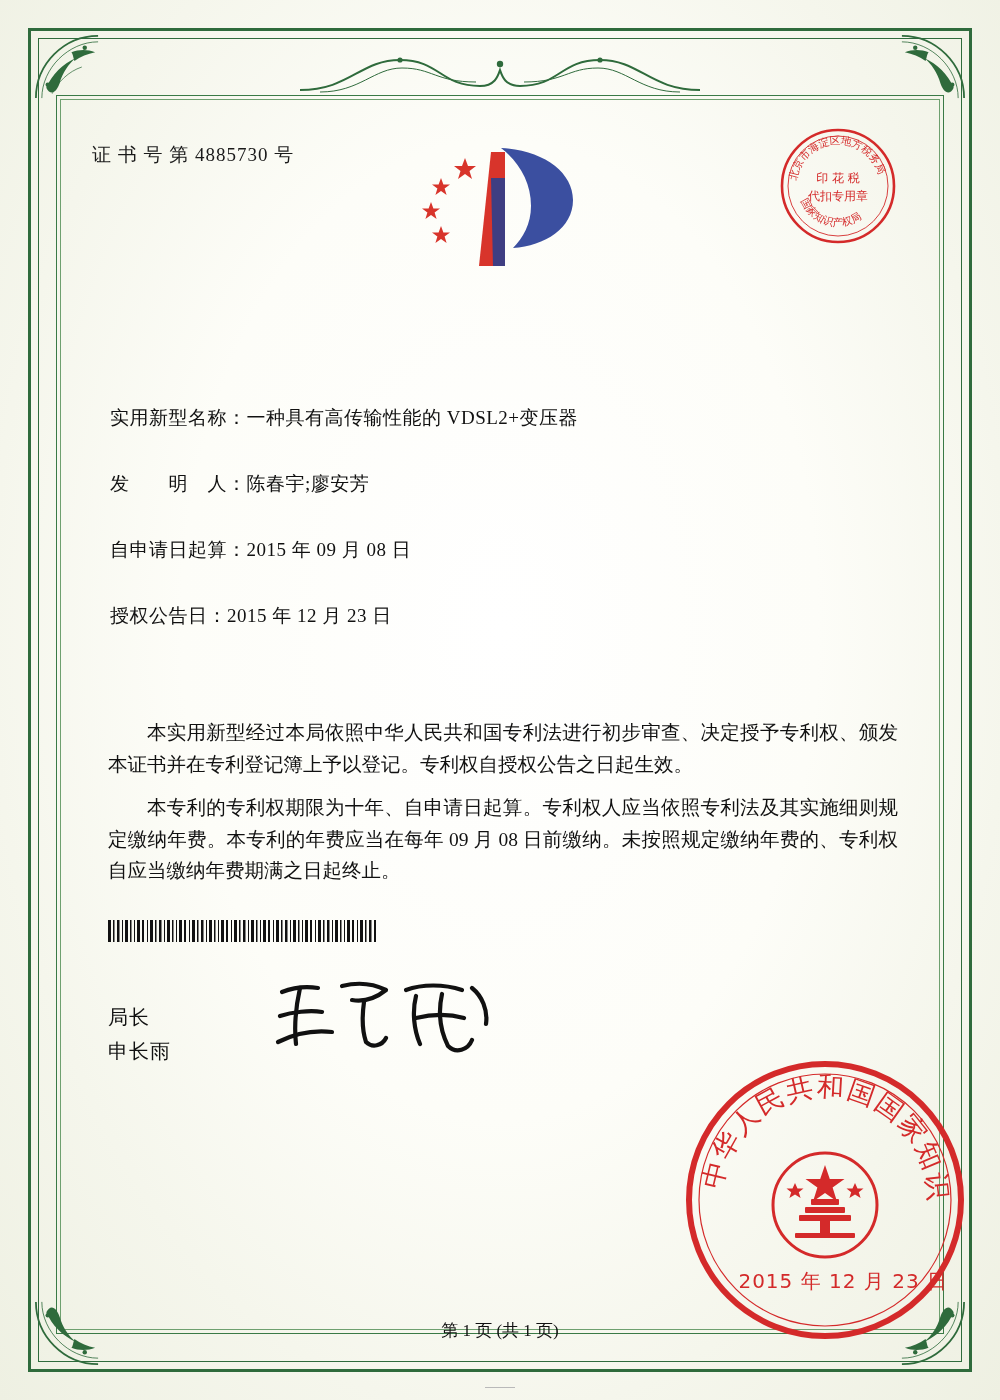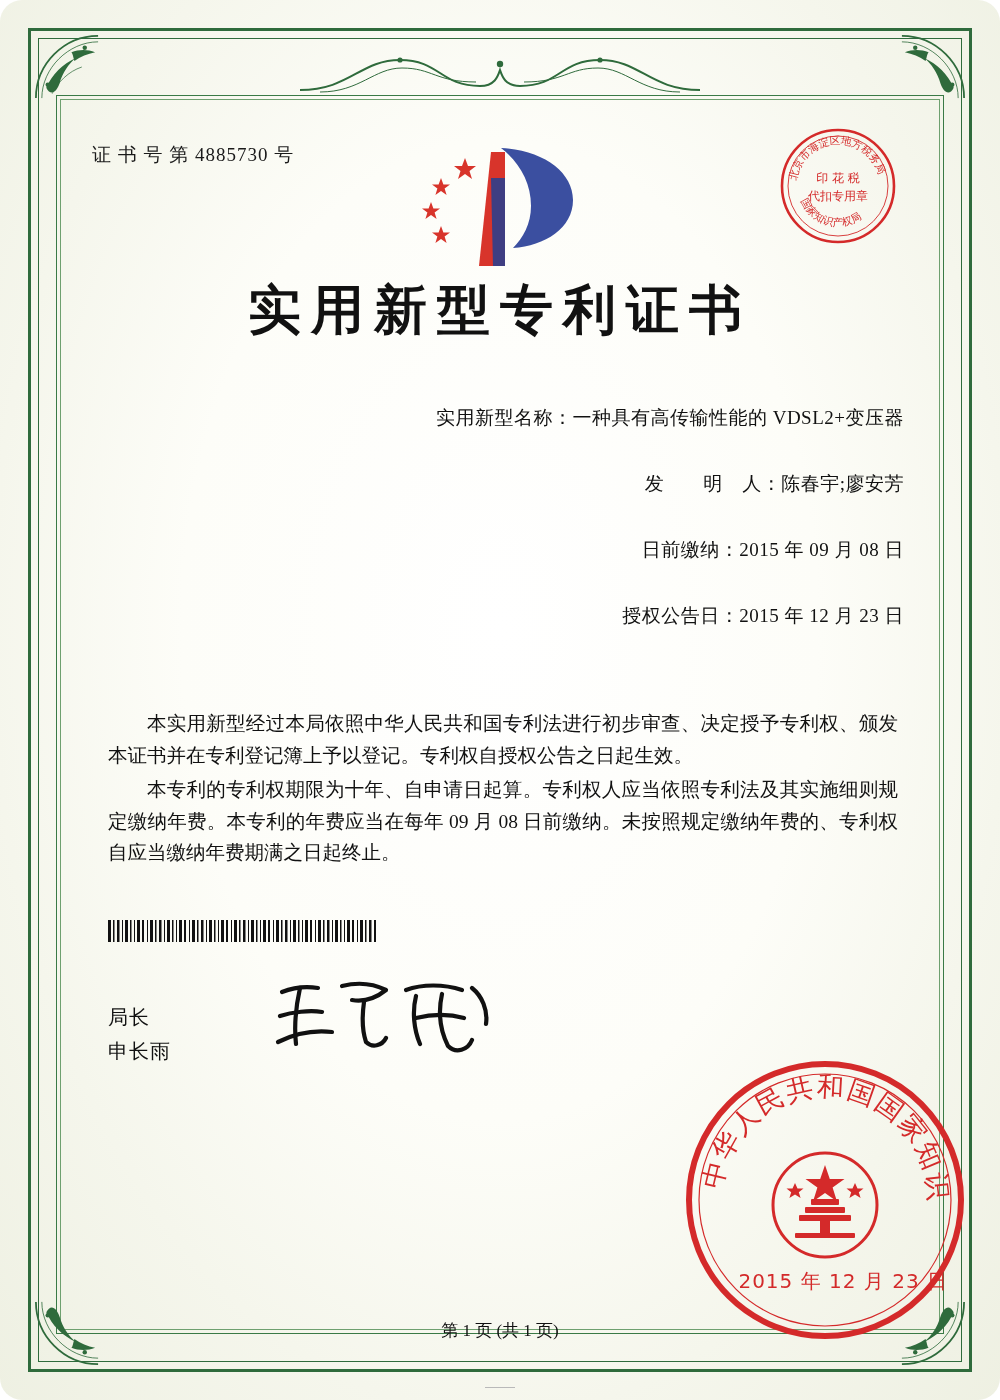--- a/index.html
+++ b/index.html
@@ -10,21 +10,20 @@
   body {
     font-family: "Liberation Serif", "DejaVu Serif", serif;
   }
   .page {
     position: relative;
     width: 1000px;
     height: 1400px;
     background:
       radial-gradient(ellipse at 50% 45%, #ffffff 0%, #fdfdf8 45%, #f5f6ec 72%, #eef0e2 100%);
     overflow: hidden;
-    border-radius: 22px;
   }
   
   .frame-outer {
     position: absolute;
     left: 28px; top: 28px; right: 28px; bottom: 28px;
     border: 3px solid #2f6b3c;
     box-sizing: border-box;
   }
   .frame-mid {
     position: absolute;
@@ -116,21 +115,20 @@
     height: 124px;
   }
   .tax-stamp svg { width: 100%; height: 100%; display: block; }
 
   
   .fields {
     position: absolute;
     top: 285px;
     left: 24px;
     right: 10px;
-    text-align: right;
   }
   .field {
     font-size: 19px;
     color: #111;
     margin-bottom: 40px;
     white-space: nowrap;
   }
   .field .lbl { letter-spacing: 0.5px; }
   .field .val { letter-spacing: 0.5px; }
 
@@ -139,21 +137,21 @@
     position: absolute;
     top: 585px;
     left: 22px;
     right: 16px;
     font-size: 19.5px;
     line-height: 1.62;
     color: #111;
     text-align: justify;
   }
   .paras p {
-    margin: 3px 0 2px 0;
+    margin: 12px 0 2px 0;
     text-indent: 2em;
   }
 
   
   .barcode {
     position: absolute;
     left: 22px;
     top: 800px;
     width: 268px;
     height: 22px;
@@ -326,31 +324,30 @@
 
         <g fill="#d8342b">
           <polygon points="60,16 63,24 71,24 64.5,29 67,37 60,32 53,37 55.5,29 49,24 57,24"></polygon>
           <polygon points="36,36 38.4,42.5 45,42.5 39.6,46.5 41.6,53 36,49 30.4,53 32.4,46.5 27,42.5 33.6,42.5"></polygon>
           <polygon points="26,60 28.4,66.5 35,66.5 29.6,70.5 31.6,77 26,73 20.4,77 22.4,70.5 17,66.5 23.6,66.5"></polygon>
           <polygon points="36,84 38.4,90.5 45,90.5 39.6,94.5 41.6,101 36,97 30.4,101 32.4,94.5 27,90.5 33.6,90.5"></polygon>
         </g>
       </svg>
     </div>
 
-    <div class="title">实用新型专利证书</div>
 
     <div class="fields">
       <div class="field">
         <span class="lbl">实用新型名称：</span><span class="val">一种具有高传输性能的 VDSL2+变压器</span>
       </div>
       <div class="field">
         <span class="lbl">发　　明　人：</span><span class="val">陈春宇;廖安芳</span>
       </div>
       <div class="field">
-        <span class="lbl">日前缴纳：</span><span class="val">2015 年 09 月 08 日</span>
+        <span class="lbl">自申请日起算：</span><span class="val">2015 年 09 月 08 日</span>
       </div>
       <div class="field">
         <span class="lbl">授权公告日：</span><span class="val">2015 年 12 月 23 日</span>
       </div>
     </div>
 
     <div class="paras">
       <p>本实用新型经过本局依照中华人民共和国专利法进行初步审查、决定授予专利权、颁发本证书并在专利登记簿上予以登记。专利权自授权公告之日起生效。</p>
       <p>本专利的专利权期限为十年、自申请日起算。专利权人应当依照专利法及其实施细则规定缴纳年费。本专利的年费应当在每年 09 月 08 日前缴纳。未按照规定缴纳年费的、专利权自应当缴纳年费期满之日起终止。</p>
     </div>

